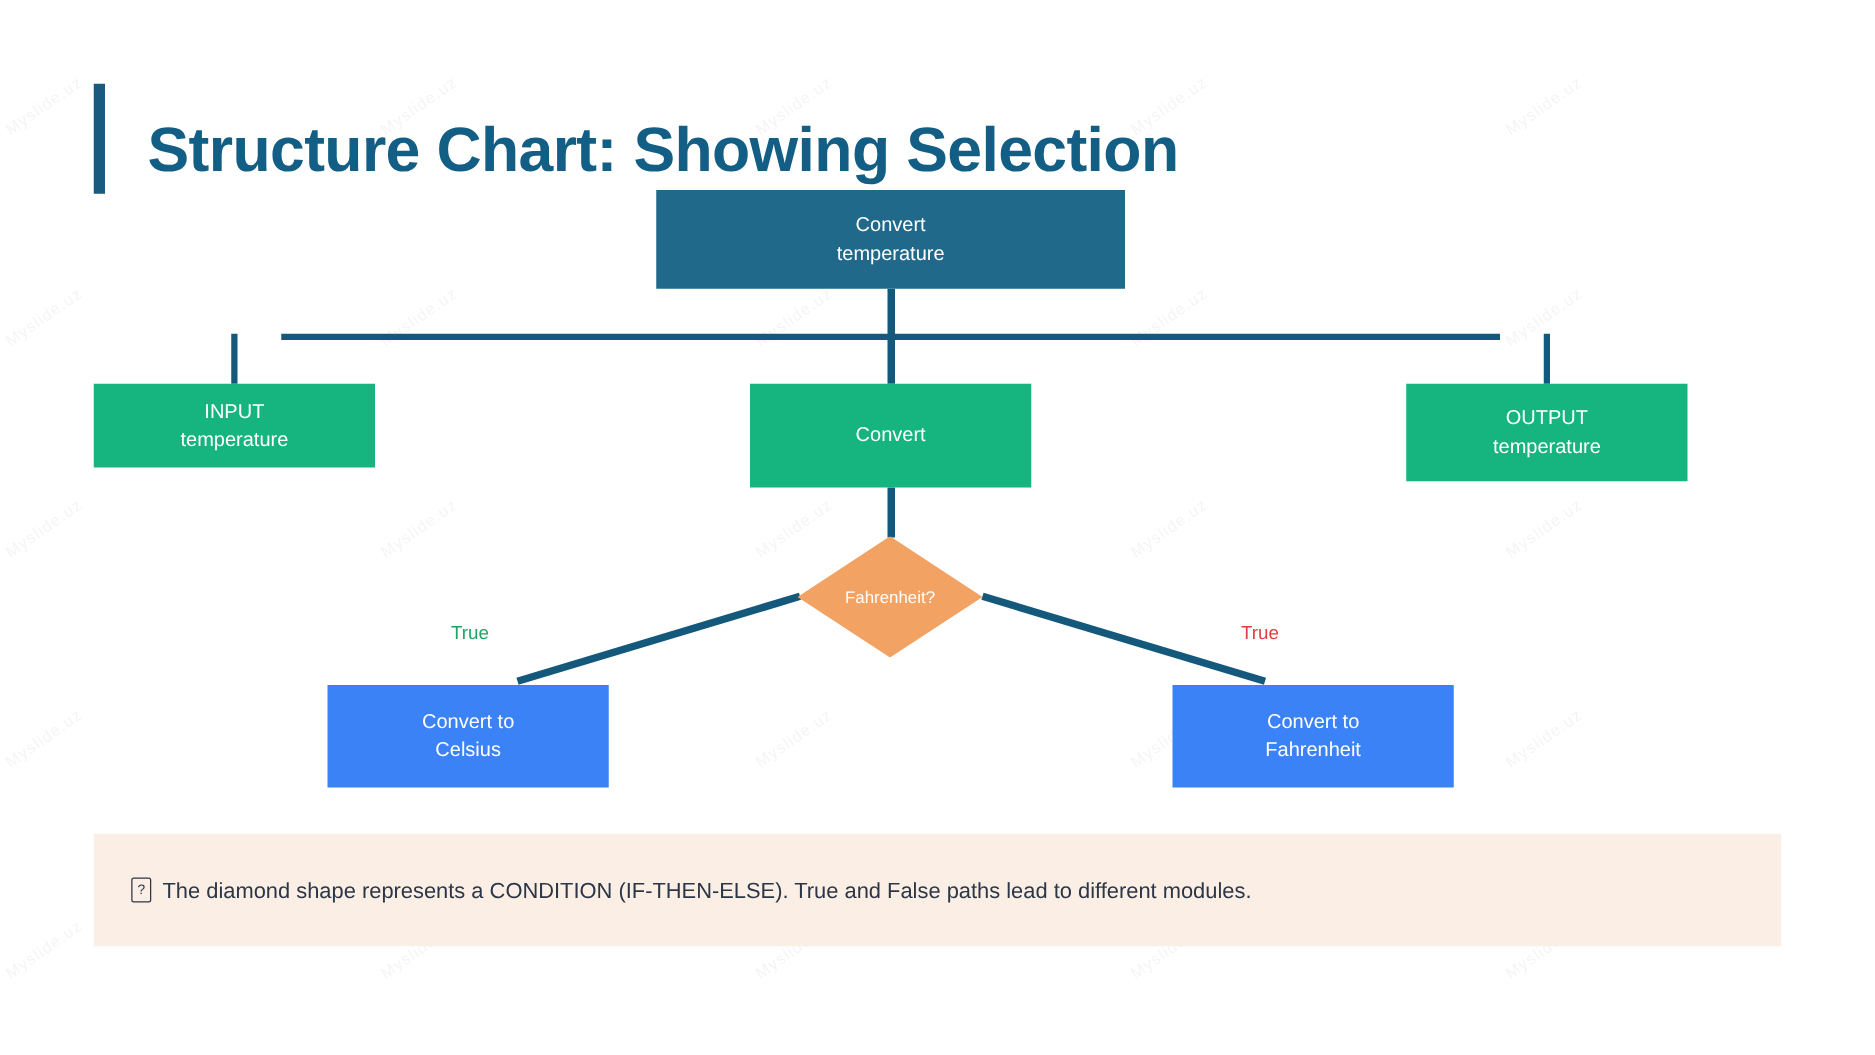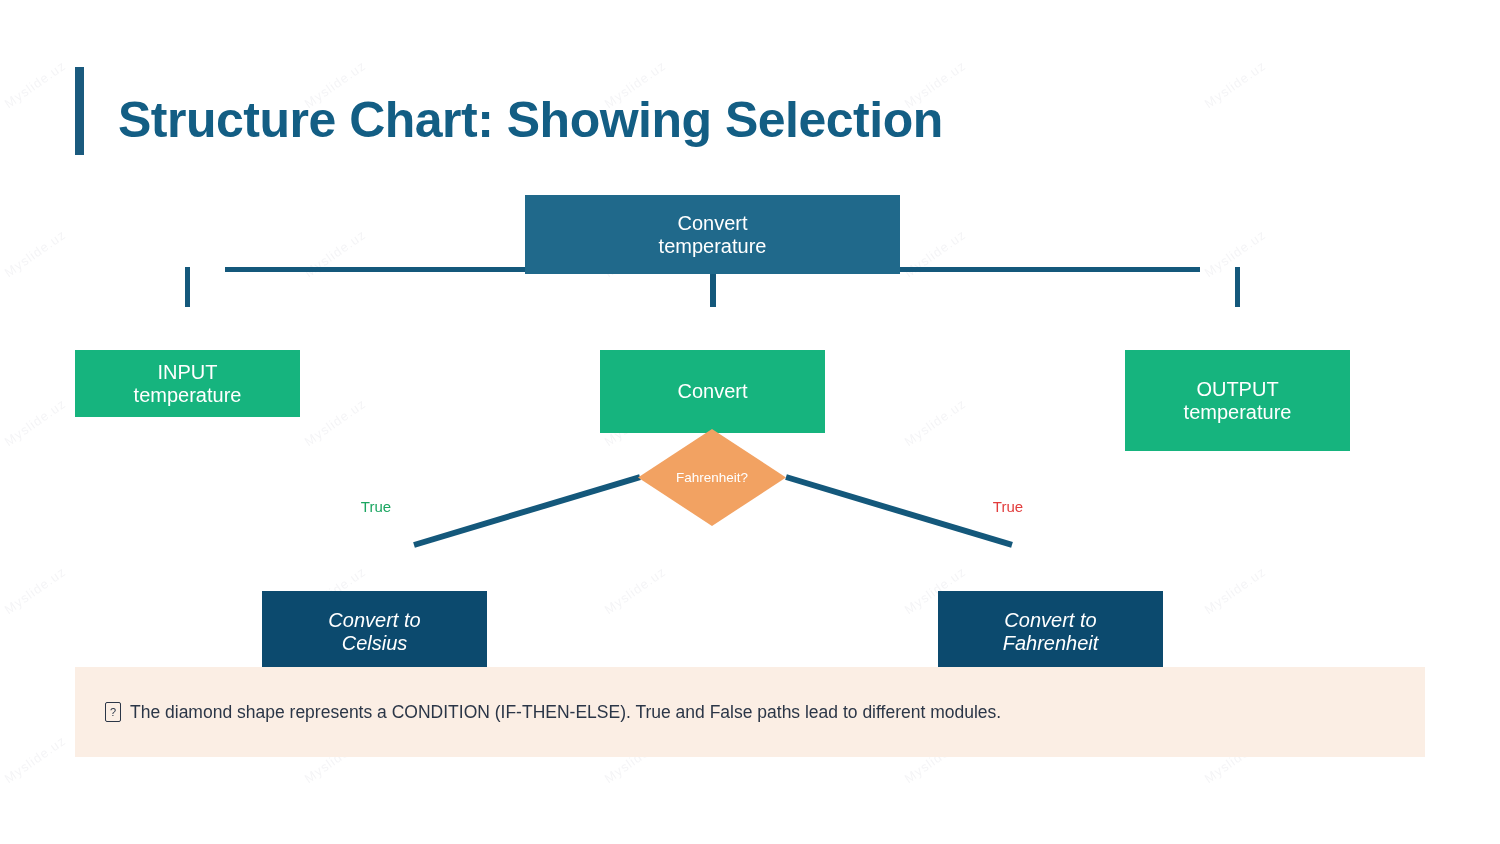--- a/index.html
+++ b/index.html
@@ -34,29 +34,29 @@
   .stub-l   { left:185px;  top:267px; width:5px;   height:40px; }
   .stub-r   { left:1235px; top:267px; width:5px;   height:40px; }
   .v-mid    { left:710px;  top:390px; width:6px;   height:40px; }
   .diag     { height:6px; transform-origin:0 50%; }
   .diag-l   { left:414px; top:542px; width:236px; transform:rotate(-16.74deg); }
   .diag-r   { left:786px; top:474px; width:236px; transform:rotate(16.74deg); }
 
   
   .box {
     position:absolute; display:flex; align-items:center; justify-content:center;
-    text-align:center; color:#ffffff; font-size:20px; line-height:23px;
-    white-space:pre-line; z-index:2;margin-top:43px;
+    text-align:center; color:#ffffff; font-size:16px; line-height:23px;
+    white-space:pre-line; z-index:2;
   }
   .box-root   { left:525px;  top:152px; width:375px; height:79px; background:#20698B; }
   .box-green  { background:#16B47E; }
   .box-input  { left:75px;   top:307px; width:225px; height:67px; }
   .box-convert{ left:600px;  top:307px; width:225px; height:83px; }
-  .box-output { left:1125px; top:307px; width:225px; height:101px; }
-  .box-blue   { background:#0c4a6e;font-style:italic; }
+  .box-output { left:1125px; top:307px; width:225px; height:78px; }
+  .box-blue   { background:#3b82f6; }
   .box-celsius    { left:262px; top:548px; width:225px; height:82px; }
   .box-fahrenheit { left:938px; top:548px; width:225px; height:82px; }
 
   
   .diamond {
     position:absolute; left:638px; top:429px; width:148px; height:97px;
     background:#F2A262; clip-path:polygon(50% 0,100% 50%,50% 100%,0 50%);
     display:flex; align-items:center; justify-content:center;
     color:#ffffff; font-size:13.5px; z-index:2;
   }

